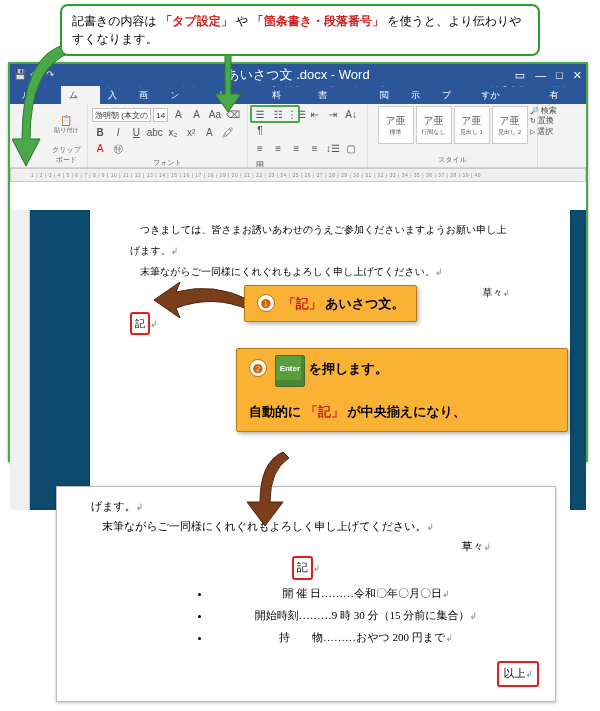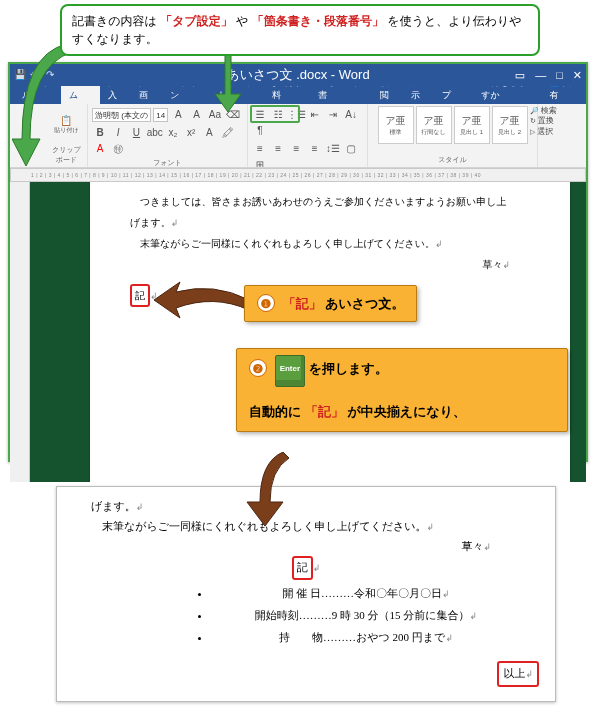--- a/index.html
+++ b/index.html
@@ -132,24 +132,25 @@
       color: #888;
       display: flex;
       align-items: center;
       padding-left: 20px;
       letter-spacing: 0.5px;
       white-space: nowrap;
       overflow: hidden;
     }
     .doc-area {
       position: relative;
-      background: #14532d;
+      background: #0c4a6e;
       height: 300px;
       display: flex;
       overflow: hidden;
+      margin-top: 28px;
     }
     .v-ruler { width: 20px; background: #f0f0f0; border-right: 1px solid #c9c9c9; }
     .page {
       margin: 0 0 0 60px;
       width: 480px;
       background: #fff;
       box-shadow: 0 1px 2px rgba(0,0,0,.3);
       padding: 10px 40px;
       font-family: "MS Mincho", serif;
       font-size: 10px;

